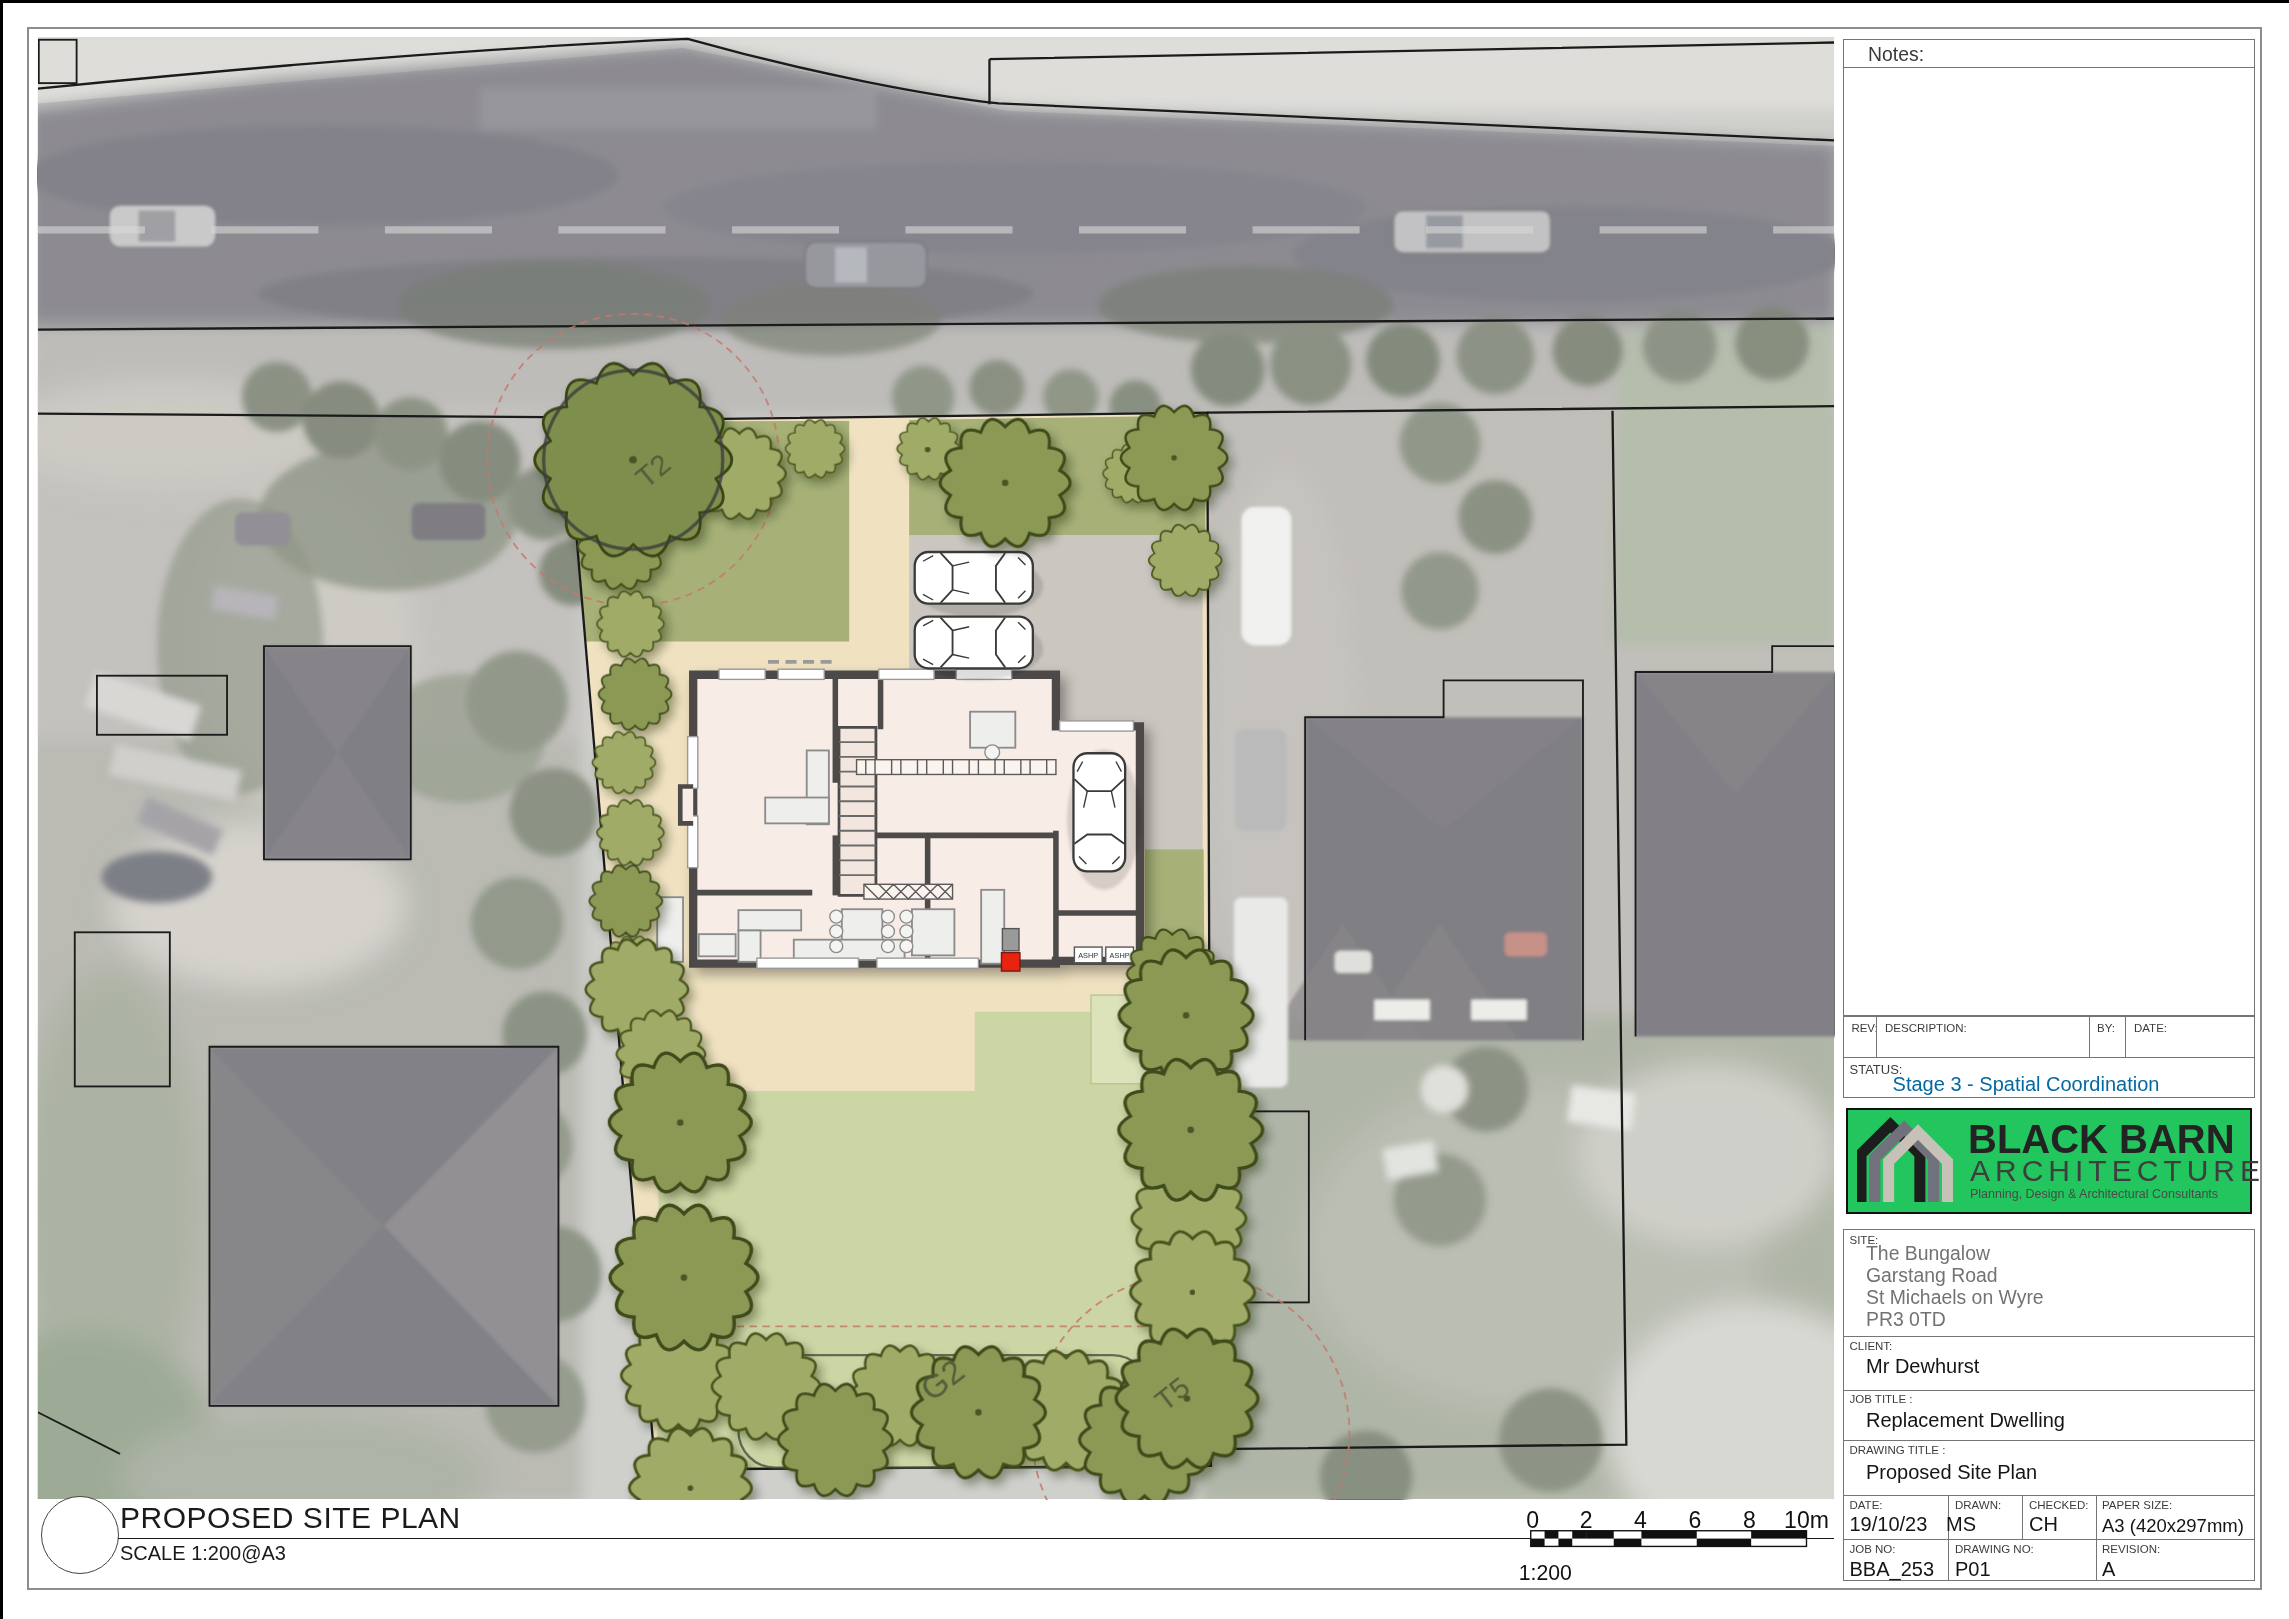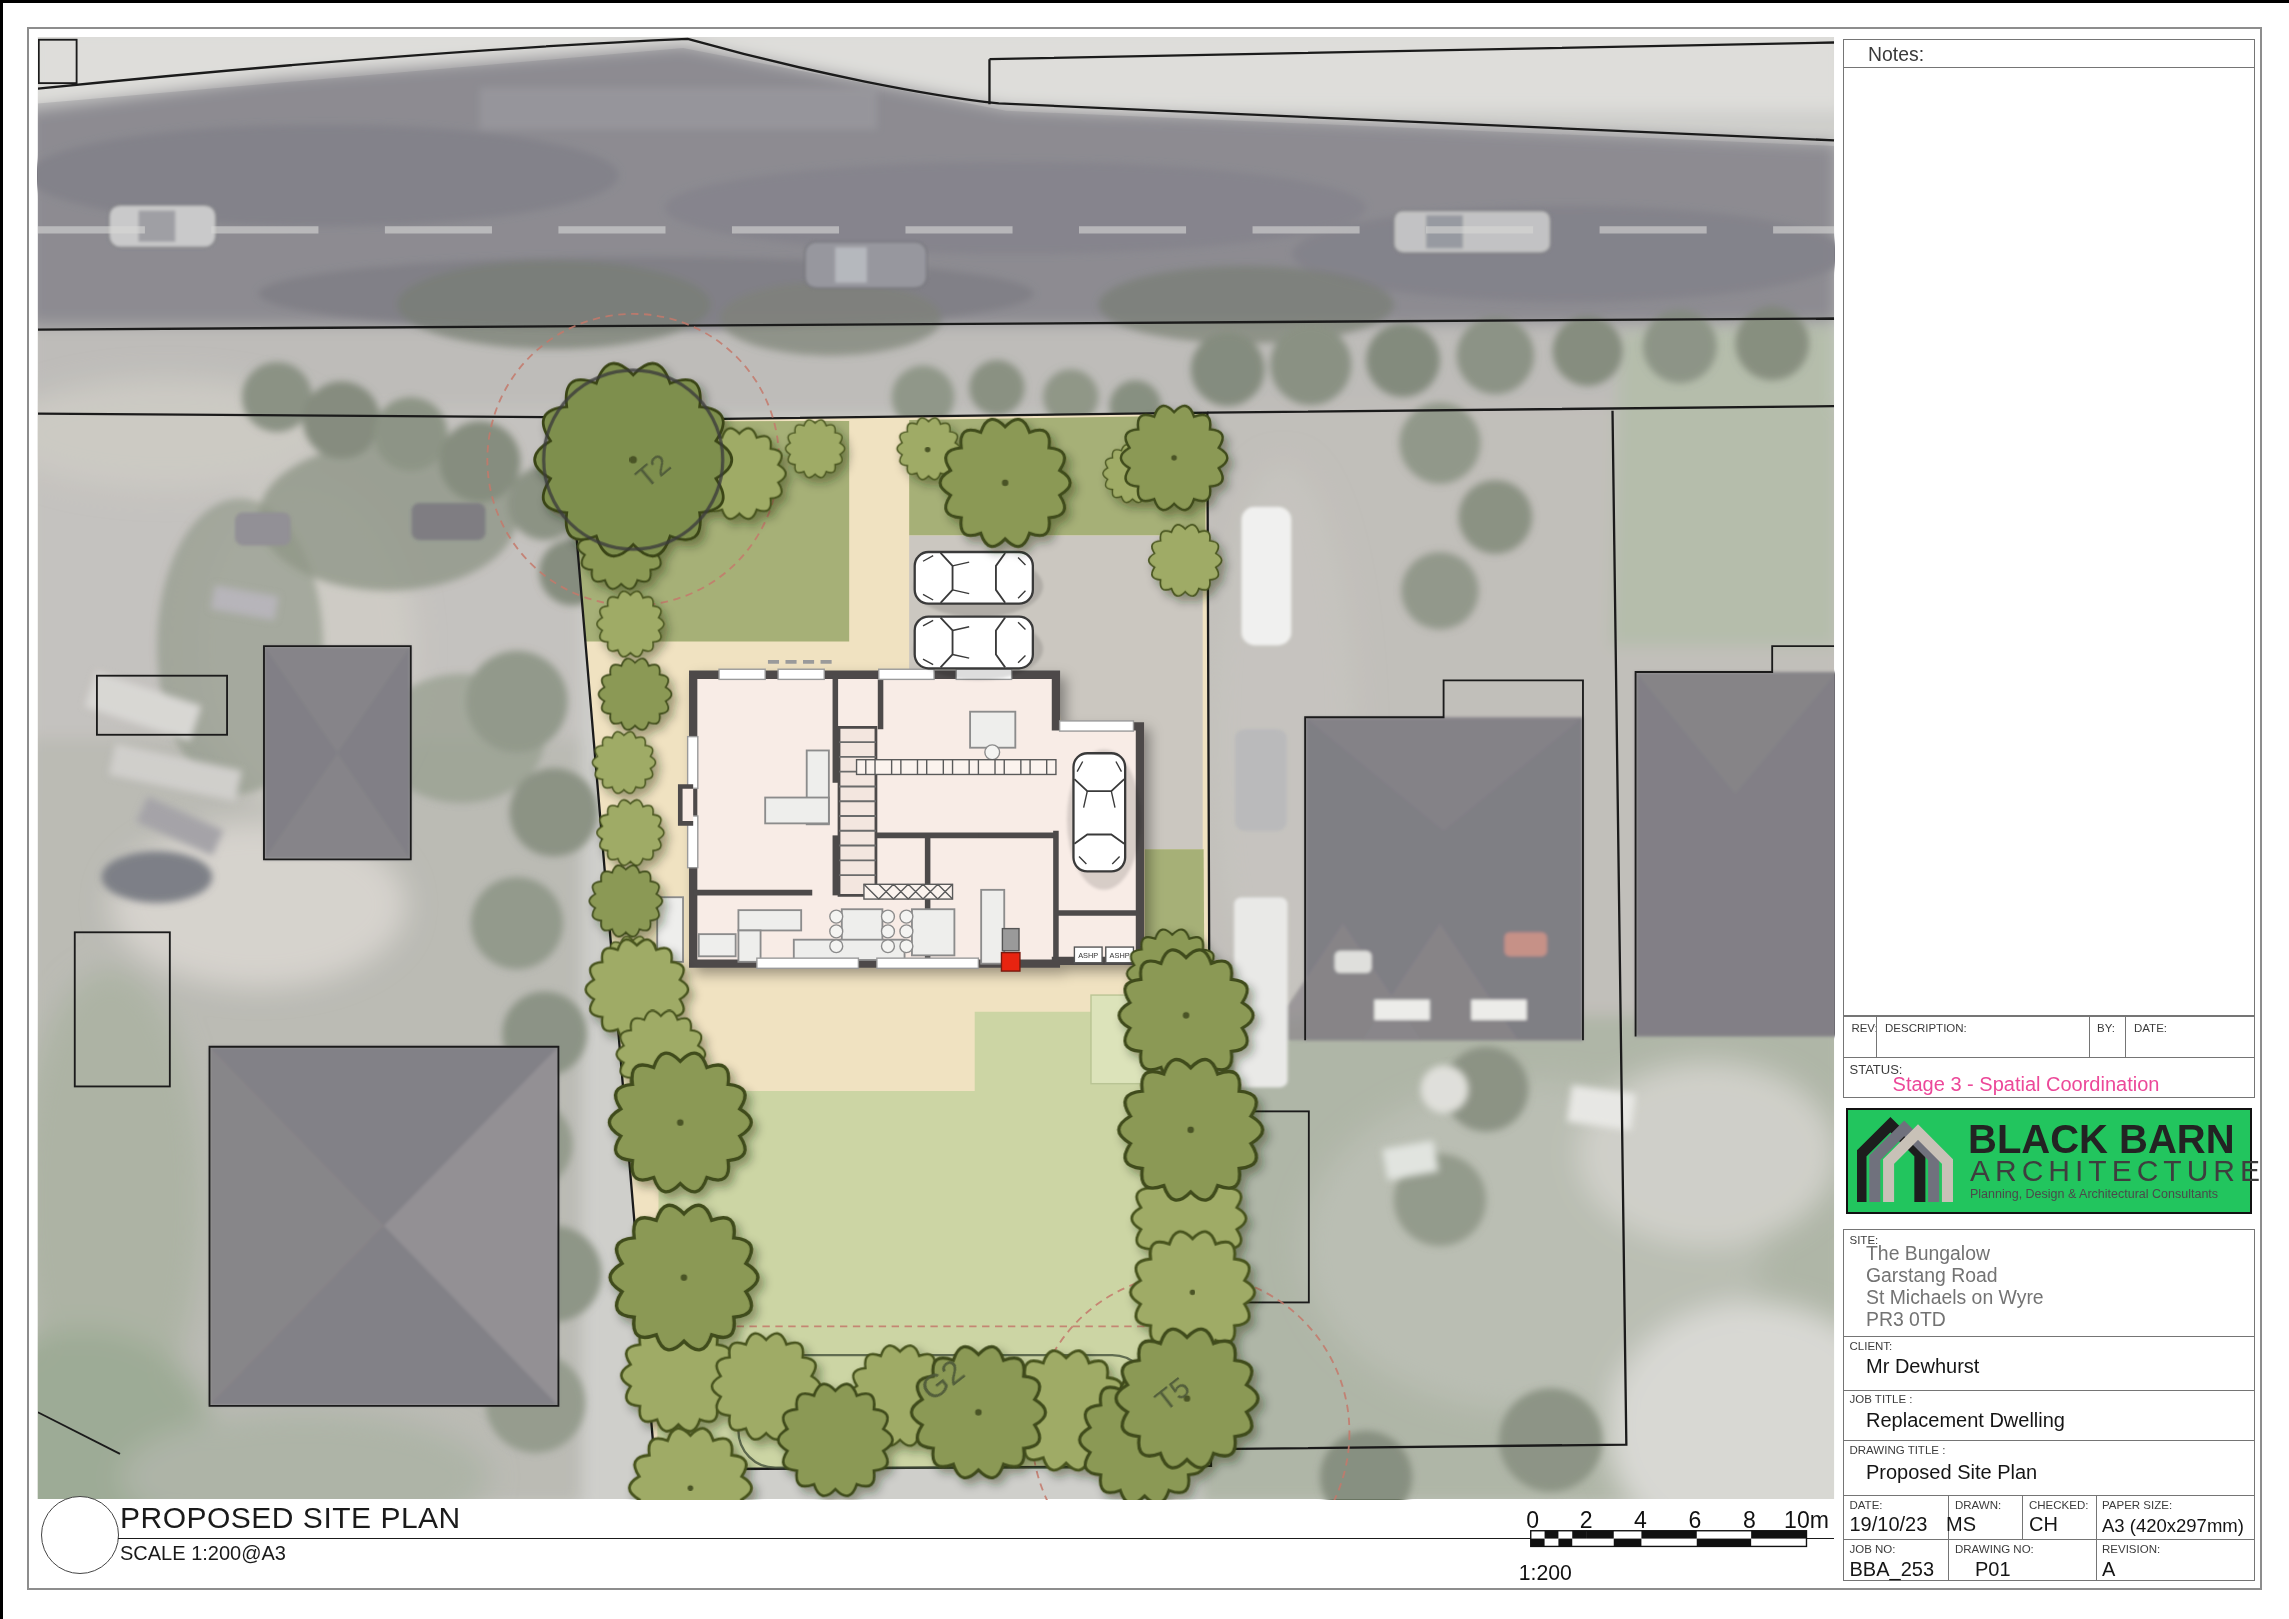--- a/index.html
+++ b/index.html
@@ -367,21 +367,21 @@
     <div style="position:absolute;left:0;top:0;width:100%;height:41px;box-sizing:border-box;border-bottom:1.4px solid #757575;">
       <div class="lbl abs" style="left:7.4px;top:4.6px;font-size:11.5px;">REV:</div>
       <div class="abs" style="left:32px;top:0;width:0;height:41px;border-left:1.4px solid #757575;"></div>
       <div class="lbl abs" style="left:41px;top:4.6px;font-size:11.5px;">DESCRIPTION:</div>
       <div class="abs" style="left:245px;top:0;width:0;height:41px;border-left:1.4px solid #757575;"></div>
       <div class="lbl abs" style="left:253px;top:4.6px;font-size:11.5px;">BY:</div>
       <div class="abs" style="left:281px;top:0;width:0;height:41px;border-left:1.4px solid #757575;"></div>
       <div class="lbl abs" style="left:290px;top:4.6px;font-size:11.5px;">DATE:</div>
     </div>
     <div class="lbl abs" style="left:5.5px;top:45px;font-size:13px;">STATUS:</div>
-    <div class="abs" style="left:-23px;top:56px;width:100%;text-align:center;font-size:20px;color:#ec4899;white-space:nowrap;">Stage 3 - Spatial Coordination</div>
+    <div class="abs" style="left:-23px;top:56px;width:100%;text-align:center;font-size:20px;color:#0369a1;white-space:nowrap;">Stage 3 - Spatial Coordination</div>
   </div>
 
   <div class="abs" style="left:1846px;top:1108px;width:406px;height:106px;border:2.8px solid #111;background:#22c55e;box-sizing:border-box;">
     <svg class="abs" style="left:9.2px;top:0px;" width="111" height="92" viewBox="0 0 120 100">
       <g fill="none" stroke-linecap="square">
         <path d="M4,94 L4,48 L36,16 L68,48 L68,94" stroke="#1d1d1d" stroke-width="12"></path>
         <path d="M19,94 L19,52 L51,20 L83,52 L83,94" stroke="#70717d" stroke-width="12"></path>
         <path d="M34,94 L34,56 L66,24 L98,56 L98,94" stroke="#c8c1b7" stroke-width="12"></path>
       </g>
     </svg>
@@ -414,21 +414,21 @@
     <div class="val" style="left:185px;top:283px;">CH</div>
     <div class="abs" style="left:252px;top:265px;width:0;height:44px;border-left:1.4px solid #757575;"></div>
     <div class="lbl abs" style="left:258px;top:269px;">PAPER SIZE:</div>
     <div class="val" style="left:258px;top:285px;font-size:18.5px;">A3 (420x297mm)</div>
     <div class="abs" style="left:0;top:309px;width:100%;border-top:1.4px solid #757575;"></div>
 
     <div class="lbl abs" style="left:5.5px;top:313px;">JOB NO:</div>
     <div class="val" style="left:5.5px;top:328px;">BBA_253</div>
     <div class="abs" style="left:104px;top:309px;width:0;height:42px;border-left:1.4px solid #757575;"></div>
     <div class="lbl abs" style="left:111px;top:313px;">DRAWING NO:</div>
-    <div class="val" style="left:111px;top:328px;margin-left:20px;">P01</div>
+    <div class="val" style="left:111px;top:328px;">P01</div>
     <div class="abs" style="left:252px;top:309px;width:0;height:42px;border-left:1.4px solid #757575;"></div>
     <div class="lbl abs" style="left:258px;top:313px;">REVISION:</div>
     <div class="val" style="left:258px;top:328px;">A</div>
   </div>
 
   <div class="abs" style="left:41px;top:1496px;width:78px;height:78px;border-radius:50%;border:1.8px solid #444;background:#fff;box-sizing:border-box;"></div>
   <div class="abs" style="left:120px;top:1504px;font-size:30px;line-height:28px;color:#1a1a1a;letter-spacing:0.5px;white-space:nowrap;">PROPOSED SITE PLAN</div>
   <div class="abs" style="left:118px;top:1538px;width:1716px;border-top:1.8px solid #1a1a1a;"></div>
   <div class="abs" style="left:120px;top:1542px;font-size:20px;color:#1a1a1a;white-space:nowrap;">SCALE 1:200@A3</div>
 

